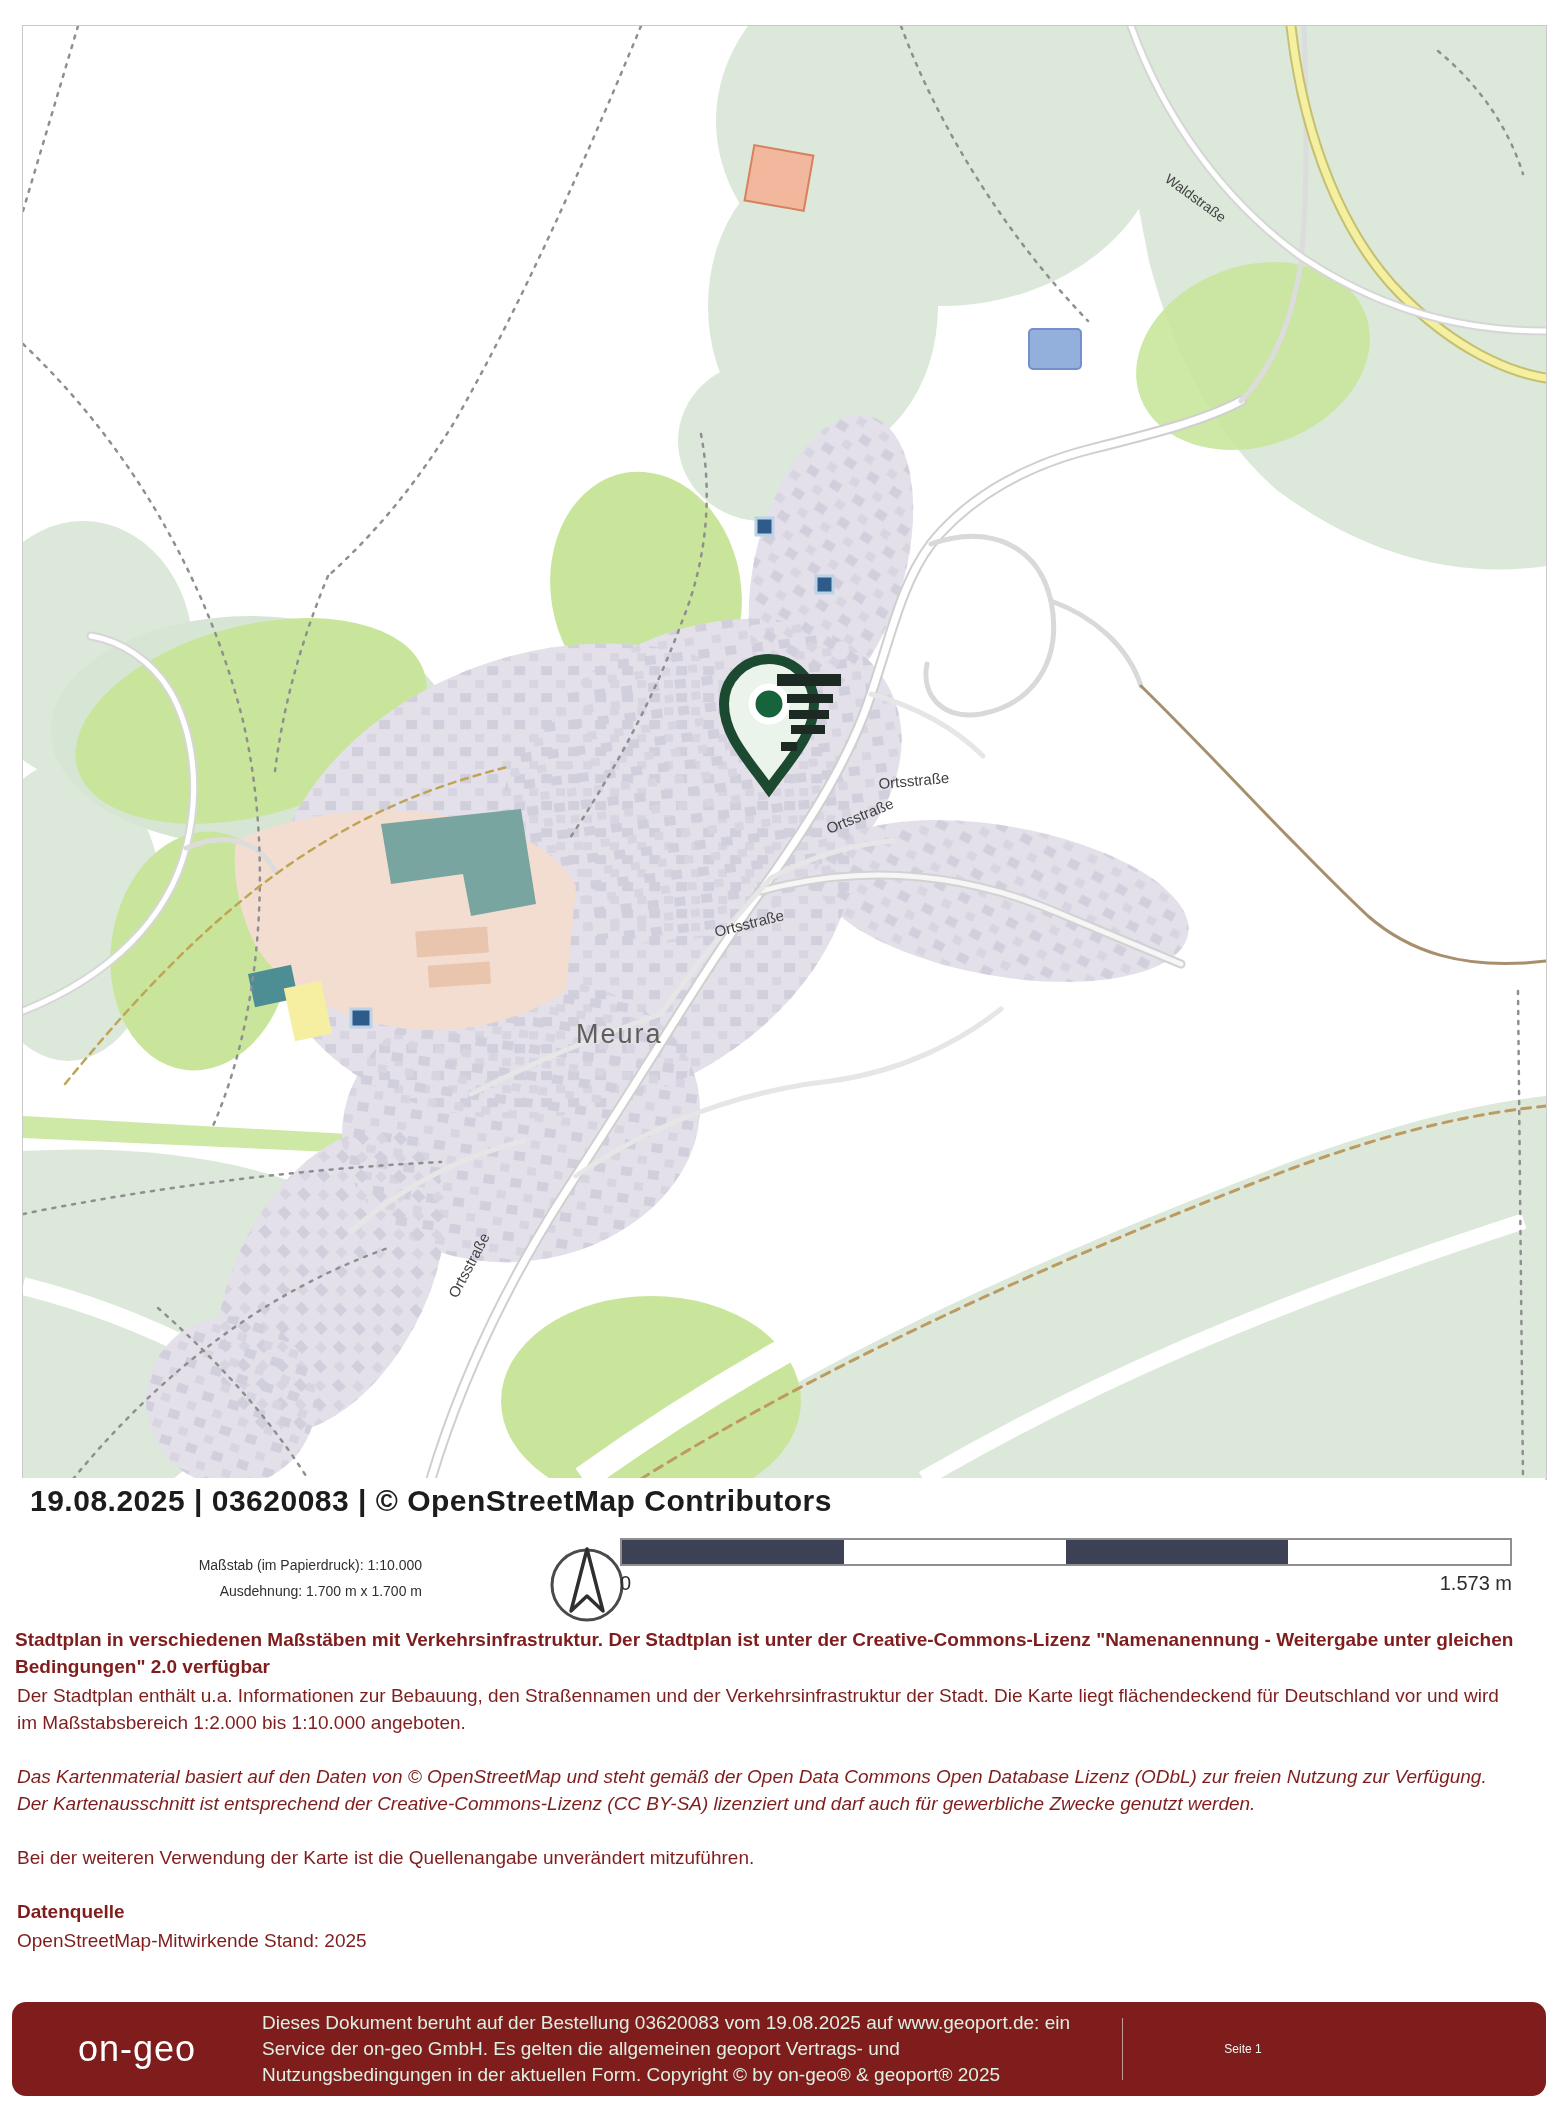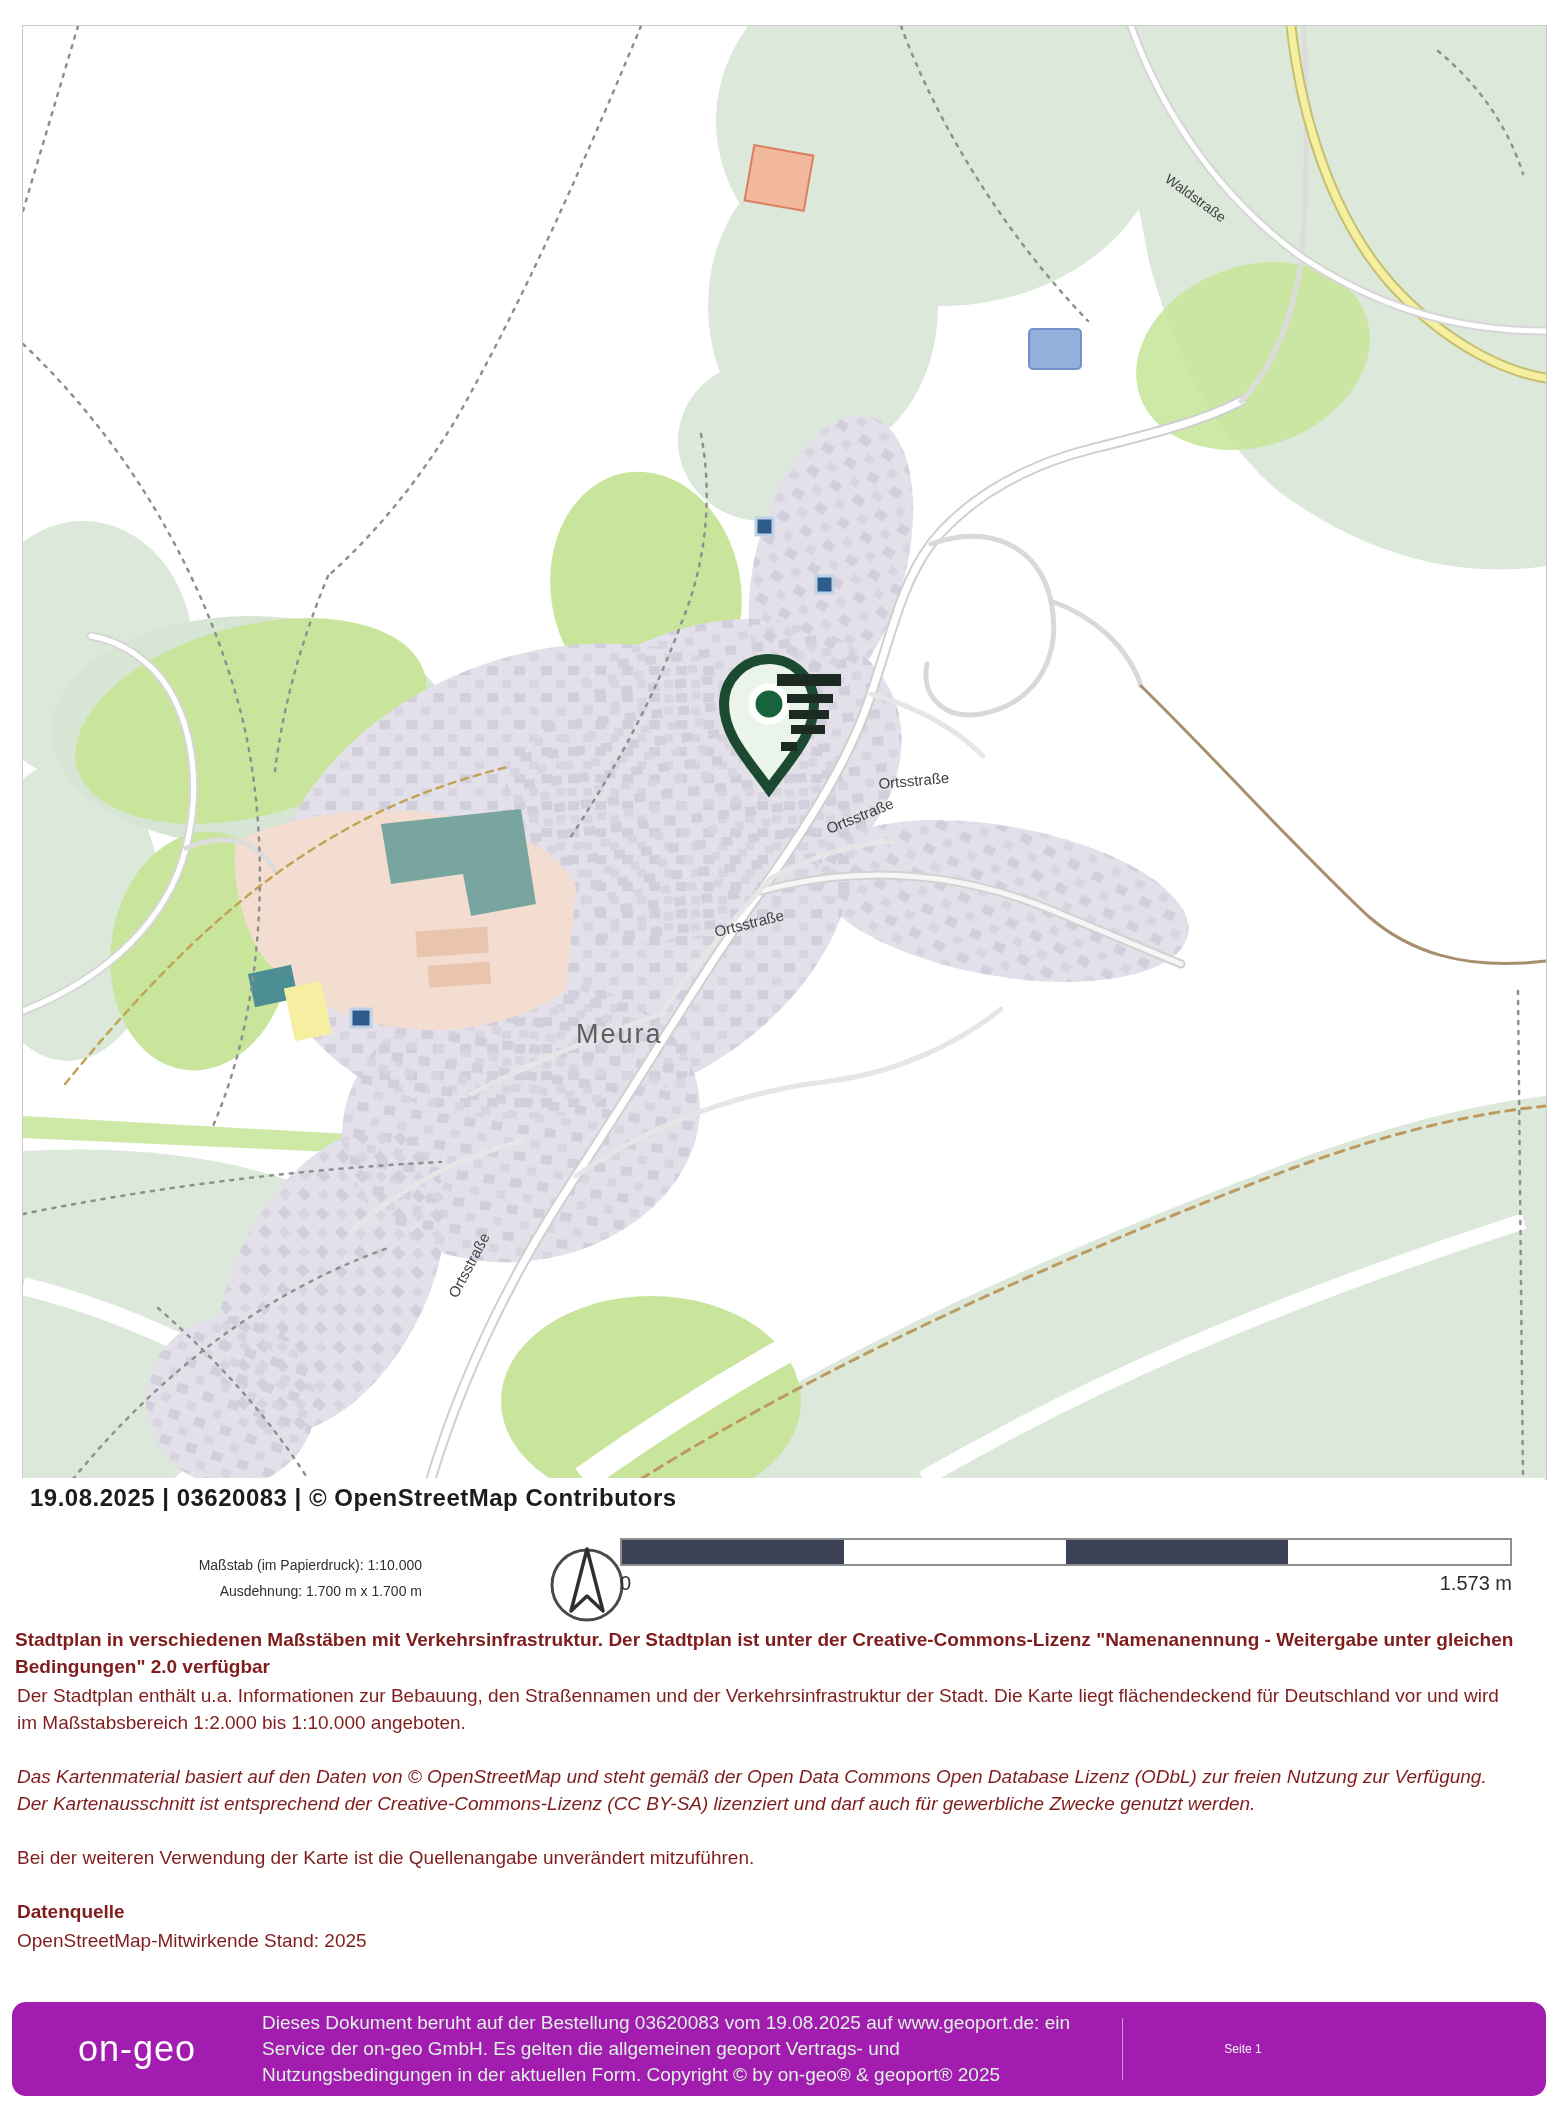--- a/index.html
+++ b/index.html
@@ -2,40 +2,40 @@
 <html><head>
 <meta charset="utf-8">
 <style>
   html,body{margin:0;padding:0;background:#ffffff;}
   body{width:1558px;height:2104px;position:relative;font-family:"Liberation Sans",sans-serif;color:#2e2e2e;overflow:hidden;}
   .abs{position:absolute;}
   
   .map-frame{left:22px;top:25px;width:1523px;height:1453px;border:1px solid #c9c9c9;background:#ffffff;overflow:hidden;}
   
   .attr-strip{left:22px;top:1478px;width:1523px;height:64px;background:#ffffff;}
-  .attr-text{left:30px;top:1484px;font-size:24px;font-weight:bold;color:#1c1c1c;letter-spacing:0.5px;white-space:nowrap;}
+  .attr-text{left:30px;top:1484px;font-size:30px;font-weight:bold;color:#1c1c1c;letter-spacing:0.5px;white-space:nowrap;}
   
   .scale-info{left:30px;top:1552px;width:392px;text-align:right;font-size:14px;line-height:26px;color:#2f2f2f;}
   .compass{left:545px;top:1543px;width:84px;height:84px;}
   .scalebar{left:620px;top:1538px;width:888px;height:24px;border:2px solid #8f8f8f;background:#ffffff;display:flex;}
   .scalebar .seg{flex:1 1 25%;height:100%;}
   .seg.dark{background:#3d4156;}
   .seg.light{background:#ffffff;}
   .scalebar-labels{left:620px;top:1572px;width:892px;display:flex;justify-content:space-between;font-size:20px;color:#2e2e2e;}
   
   .description{left:15px;top:1626px;width:1502px;font-size:19px;line-height:27px;color:#7f1d1d;}
   .description .head{font-weight:bold;margin:0;}
   .description p{margin:2px;}
   .description .p1{margin-top:2px;}
   .description .p2{margin-top:27px;font-style:italic;}
   .description .p3{margin-top:27px;}
   .src-block{margin-top:27px;}
   .src-head{font-weight:bold;margin:0;}
   
-  .footer{left:12px;top:2002px;width:1534px;height:94px;background:#a21caf;border-radius:14px;display:flex;align-items:center;color:#ddf0e2;}
+  .footer{left:12px;top:2002px;width:1534px;height:94px;background:#7f1d1d;border-radius:14px;display:flex;align-items:center;color:#ddf0e2;}
   .footer-logo{flex:0 0 250px;text-align:center;font-size:36px;color:#ffffff;letter-spacing:1px;}
   .footer-text{flex:1 1 auto;font-size:19px;line-height:26px;padding-right:30px;max-width:830px;}
   .footer-divider{flex:0 0 1px;width:1px;height:62px;background:rgba(255,255,255,0.55);}
   .footer-page{flex:0 0 240px;text-align:center;font-size:12px;color:#eef8f1;}
   svg text{font-family:"Liberation Sans",sans-serif;}
 </style>
 </head>
 <body>
 
 <div class="abs map-frame">

